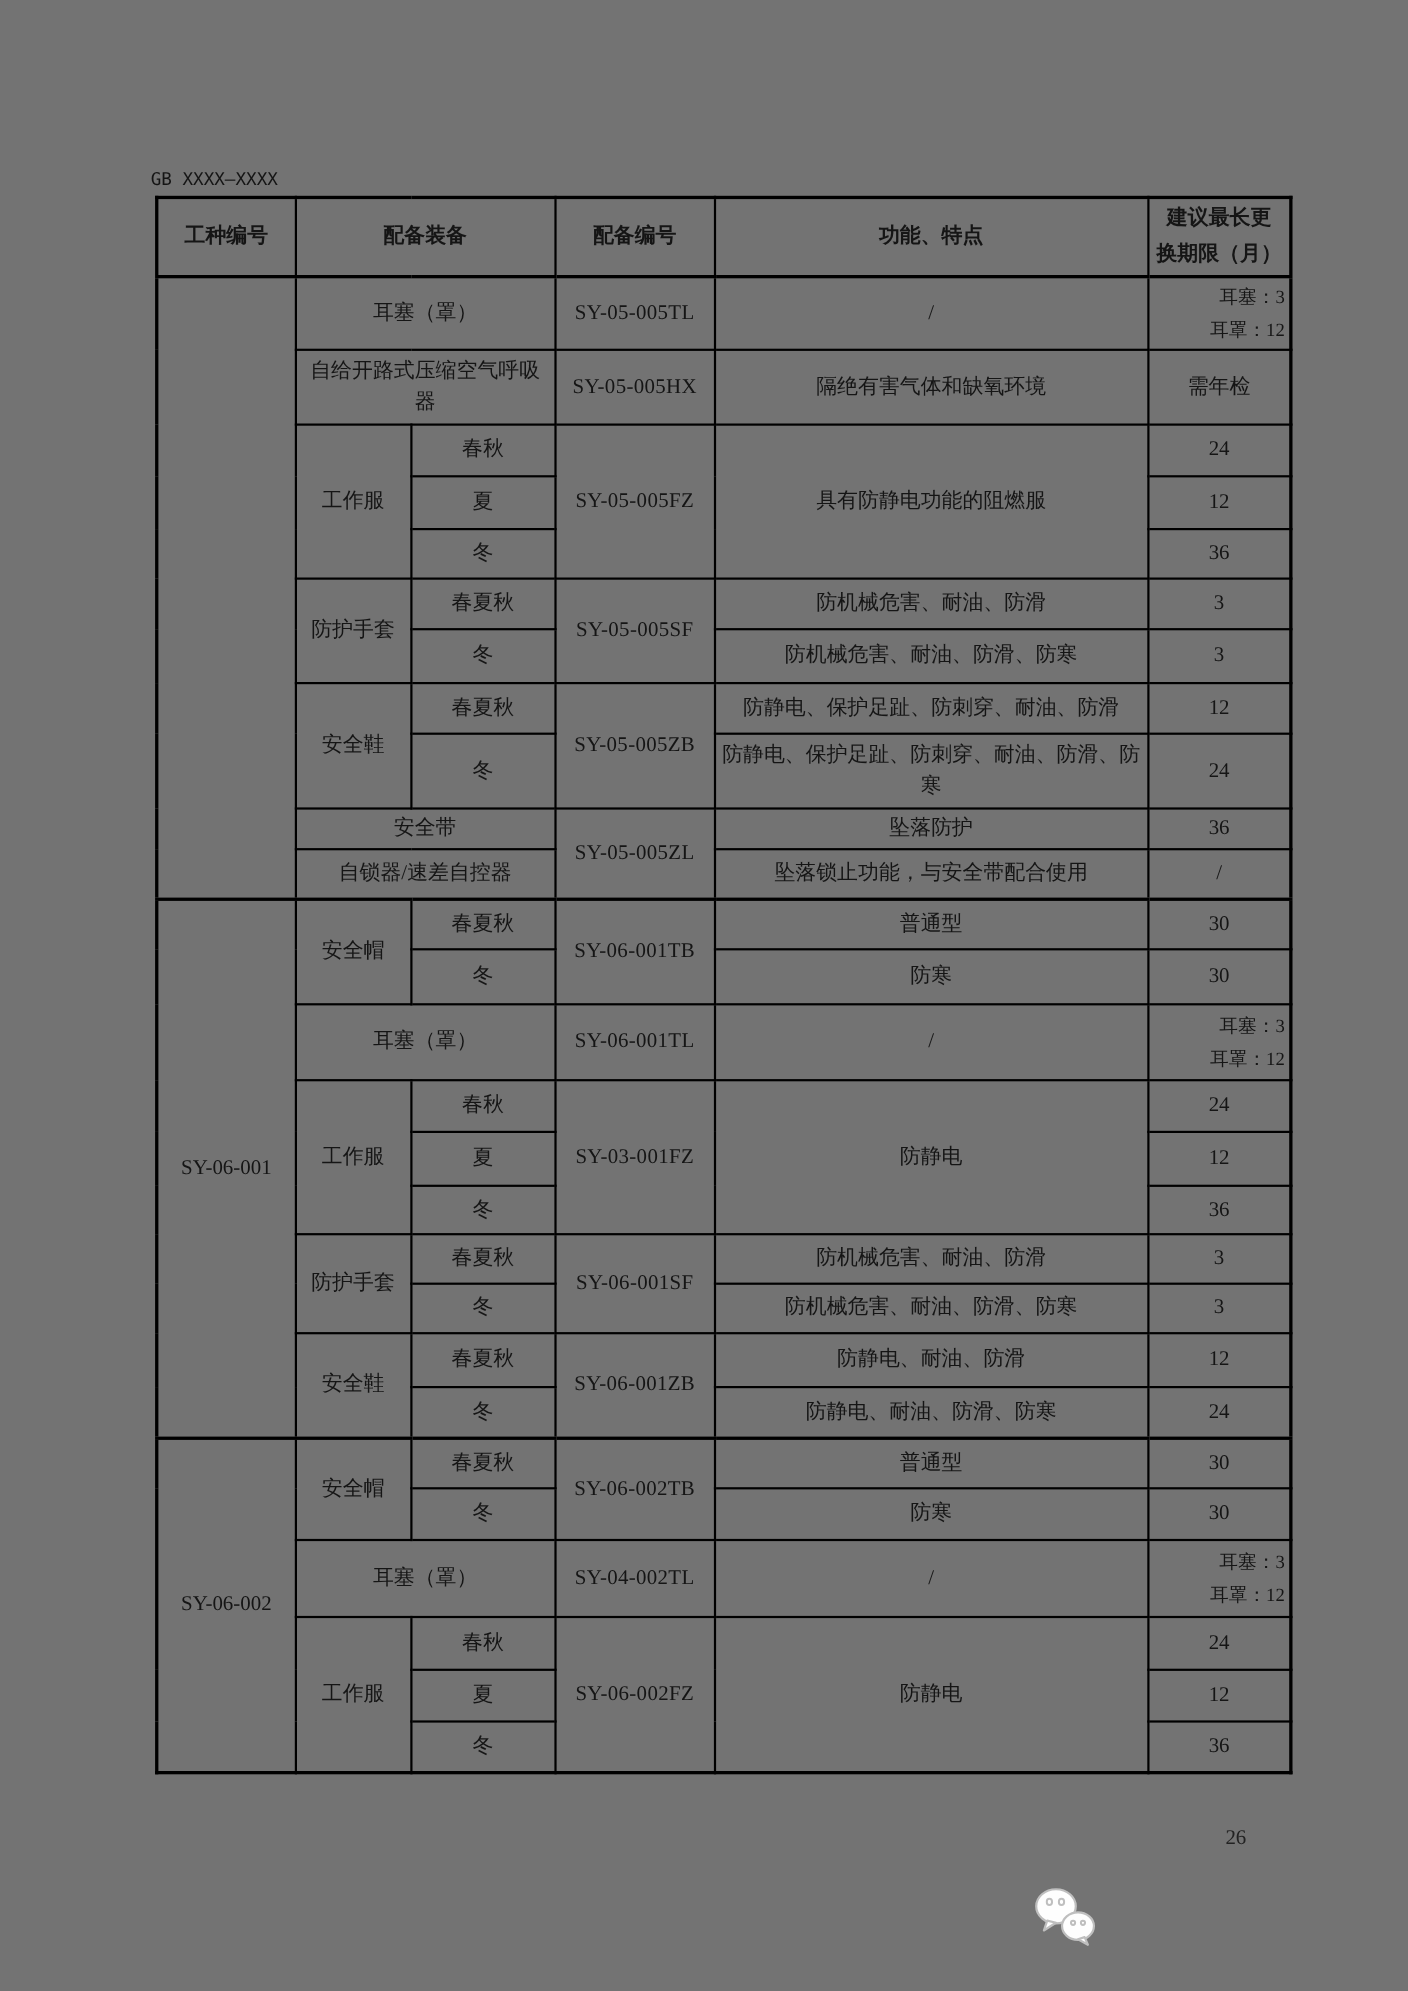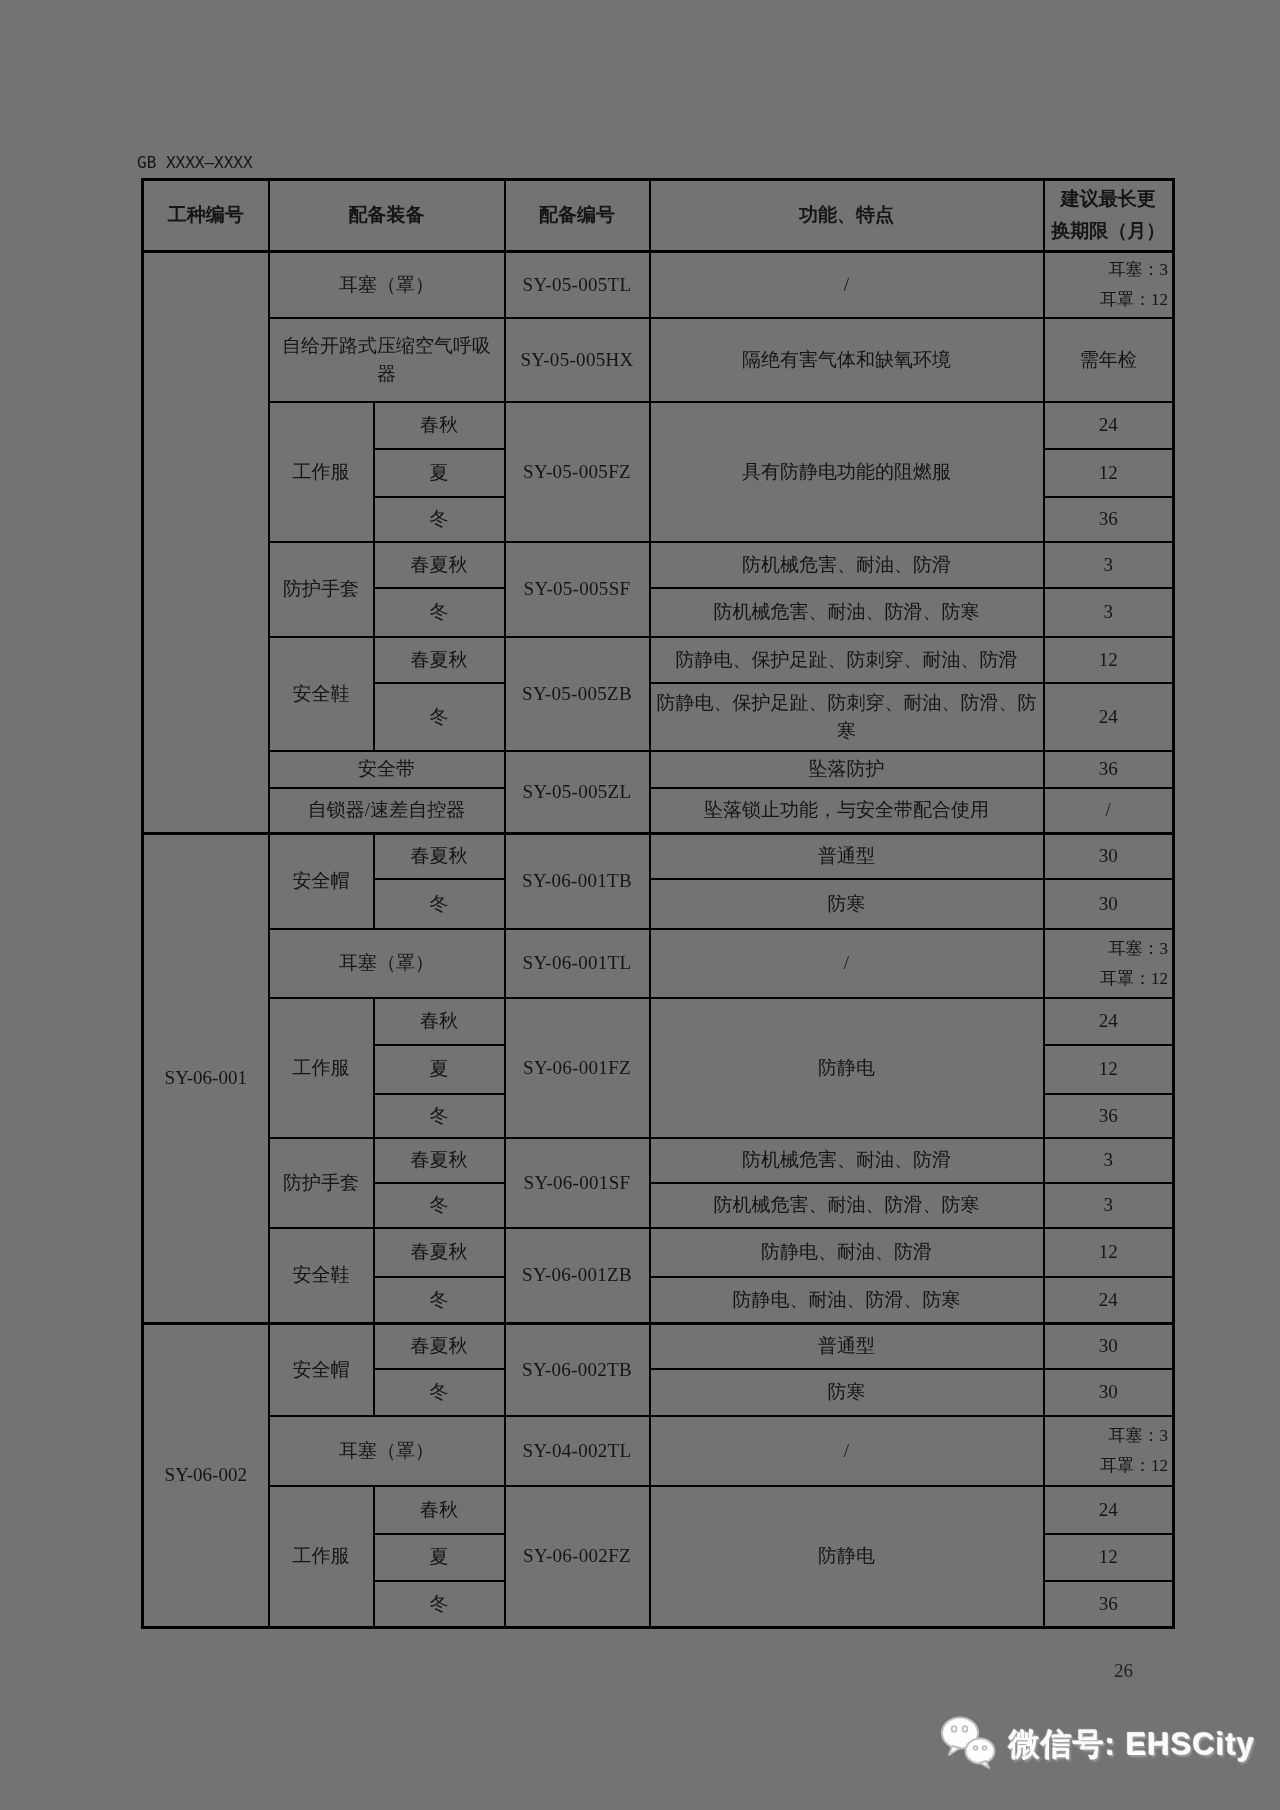--- a/index.html
+++ b/index.html
@@ -57,21 +57,21 @@
       <tr style="height:67px">
         <td rowspan="11"></td>
         <td colspan="2">耳塞（罩）</td>
         <td class="code">SY-05-005TL</td>
         <td class="features">/</td>
         <td class="period two-line">
           <div>耳塞：3</div>
           <div>耳罩：12</div>
         </td>
       </tr>
-      <tr style="height:84px">
+      <tr style="height:68px">
         <td colspan="2" class="wrap-narrow">自给开路式压缩空气呼吸器</td>
         <td class="code">SY-05-005HX</td>
         <td class="features">隔绝有害气体和缺氧环境</td>
         <td class="period">需年检</td>
       </tr>
       <tr style="height:47px">
         <td rowspan="3">工作服</td>
         <td>春秋</td>
         <td rowspan="3" class="code">SY-05-005FZ</td>
         <td rowspan="3" class="features">具有防静电功能的阻燃服</td>
@@ -139,21 +139,21 @@
         <td class="code">SY-06-001TL</td>
         <td class="features">/</td>
         <td class="period two-line">
           <div>耳塞：3</div>
           <div>耳罩：12</div>
         </td>
       </tr>
       <tr style="height:47px">
         <td rowspan="3">工作服</td>
         <td>春秋</td>
-        <td rowspan="3" class="code">SY-06-001FZ</td>
+        <td rowspan="3" class="code">SY-03-001FZ</td>
         <td rowspan="3" class="features">防静电</td>
         <td class="period">24</td>
       </tr>
       <tr style="height:49px">
         <td>夏</td>
         <td class="period">12</td>
       </tr>
       <tr style="height:44px">
         <td>冬</td>
         <td class="period">36</td>
@@ -235,16 +235,15 @@
           <path d="M48 47 L51 54 L42 49 Z" stroke-linejoin="round"></path>
         </g>
         <g fill="none" stroke="#bfbfbf" stroke-width="1.8">
           <ellipse cx="16" cy="15" rx="2.4" ry="2.8"></ellipse>
           <ellipse cx="27" cy="15" rx="2.4" ry="2.8"></ellipse>
           <circle cx="37.5" cy="34" r="1.9"></circle>
           <circle cx="46.5" cy="34" r="1.9"></circle>
         </g>
       </svg>
     </span>
-    <span class="wm-text">微信号: EHSCity</span>
   </div>
 
 </div>
 
 </body></html>

